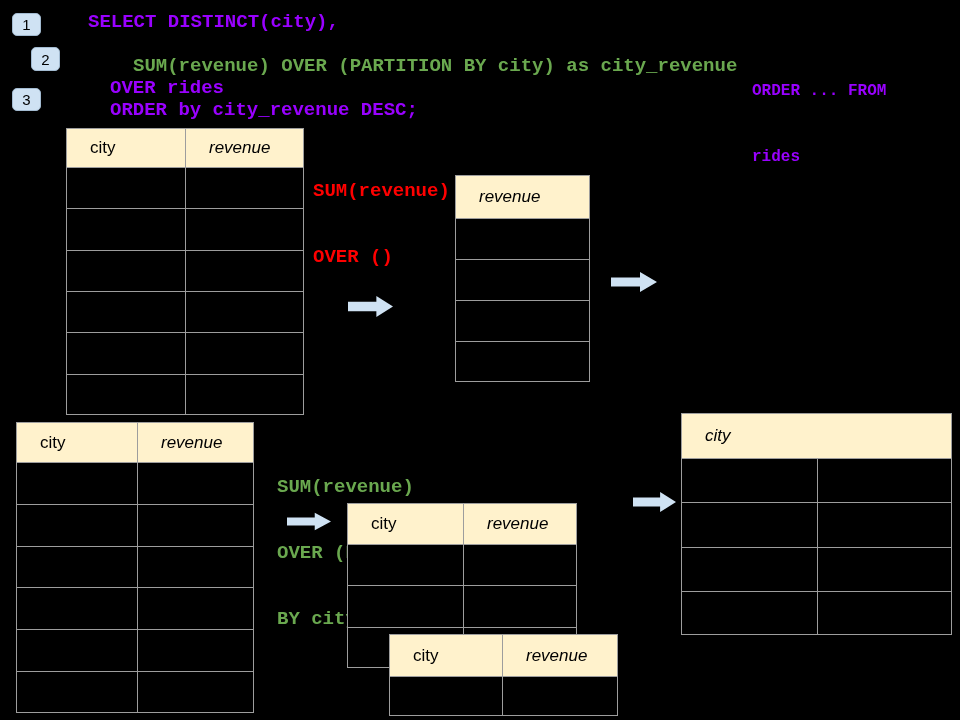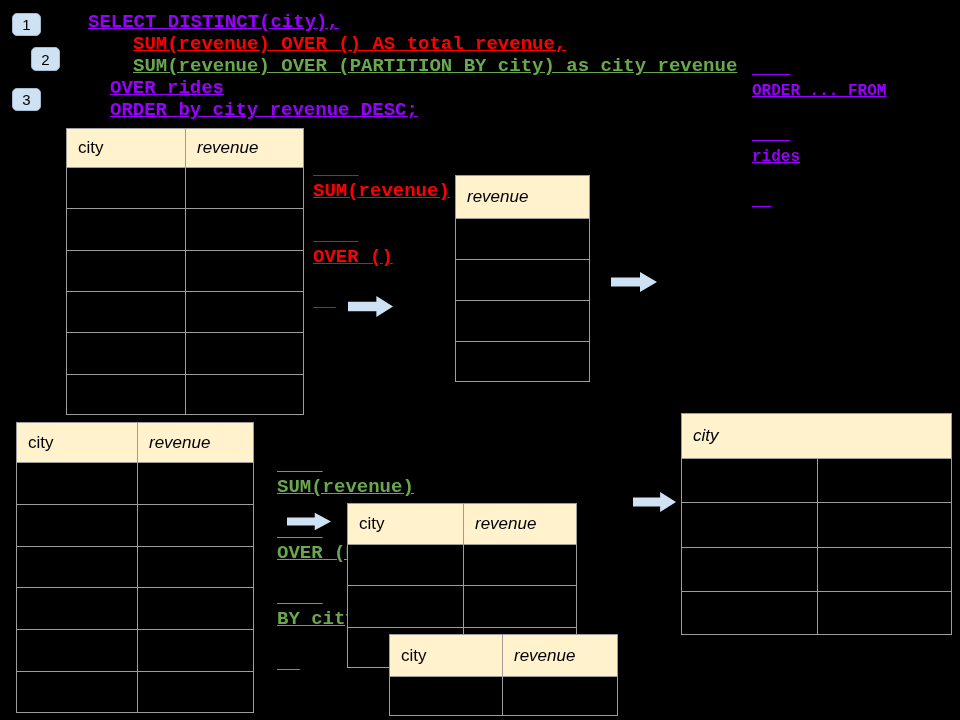--- a/index.html
+++ b/index.html
@@ -36,21 +36,20 @@
   }
   #badge1 { left: 12px; top: 13px; height: 23px; }
   #badge2 { left: 31px; top: 47px; height: 24px; }
   #badge3 { left: 12px; top: 88px; height: 23px; }
   
   .code-line, .note-block {
     position: absolute;
     font-family: "Liberation Mono", monospace;
     font-weight: bold;
     white-space: pre;
-    text-decoration: underline;
   }
   .code-line { font-size: 19px; line-height: 22px; }
   [data-color="purple"] { color: var(--purple); }
   [data-color="red"]    { color: var(--red); }
   [data-color="green"]  { color: var(--green); }
   #sql1 { left: 88px;  top: 11px; }
   #sql2 { left: 133px; top: 33px; }
   #sql3 { left: 133px; top: 55px; }
   #sql4 { left: 110px; top: 77px; }
   #sql5 { left: 110px; top: 99px; text-align: right; }
@@ -63,21 +62,21 @@
     background: var(--bg);
     border: 1px solid var(--table-border);
   }
   .thead {
     display: flex;
     background: var(--header-fill);
     border-bottom: 1px solid var(--table-border);
   }
   .th {
     display: flex; align-items: center;
-    padding-left: 11px;
+    padding-left: 23px;
     font-size: 17px;
     color: var(--text-dark);
     border-right: 1px solid var(--table-border);
   }
   .th:last-child { border-right: none; flex: 1; font-style: italic; }
   .tbody { display: flex; flex-direction: column; }
   .tr { flex: 1; display: flex; border-bottom: 1px solid var(--table-border); }
   .tr:last-child { border-bottom: none; }
   .td { border-right: 1px solid var(--table-border); }
   .td:last-child { border-right: none; flex: 1; }
@@ -115,21 +114,20 @@
 </head>
 <body>
 
 <div id="canvas">
 
   <div class="badge" id="badge1">1</div>
   <div class="badge" id="badge2">2</div>
   <div class="badge" id="badge3">3</div>
 
   <div class="code-line" id="sql1" data-color="purple">SELECT DISTINCT(city),</div>
-  <div class="code-line" id="sql2" data-color="red">SUM(revenue) OVER () AS total_revenue,</div>
   <div class="code-line" id="sql3" data-color="green">SUM(revenue) OVER (PARTITION BY city) as city_revenue</div>
   <div class="code-line" id="sql4" data-color="purple">OVER rides</div>
   <div class="code-line" id="sql5" data-color="purple">ORDER by city_revenue DESC;</div>
 
   <div class="note-block" id="side-note" data-color="purple">
     <div>ORDER ... FROM</div>
     <div>rides</div>
   </div>
 
   <div class="note-block" id="ann-total" data-color="red">

